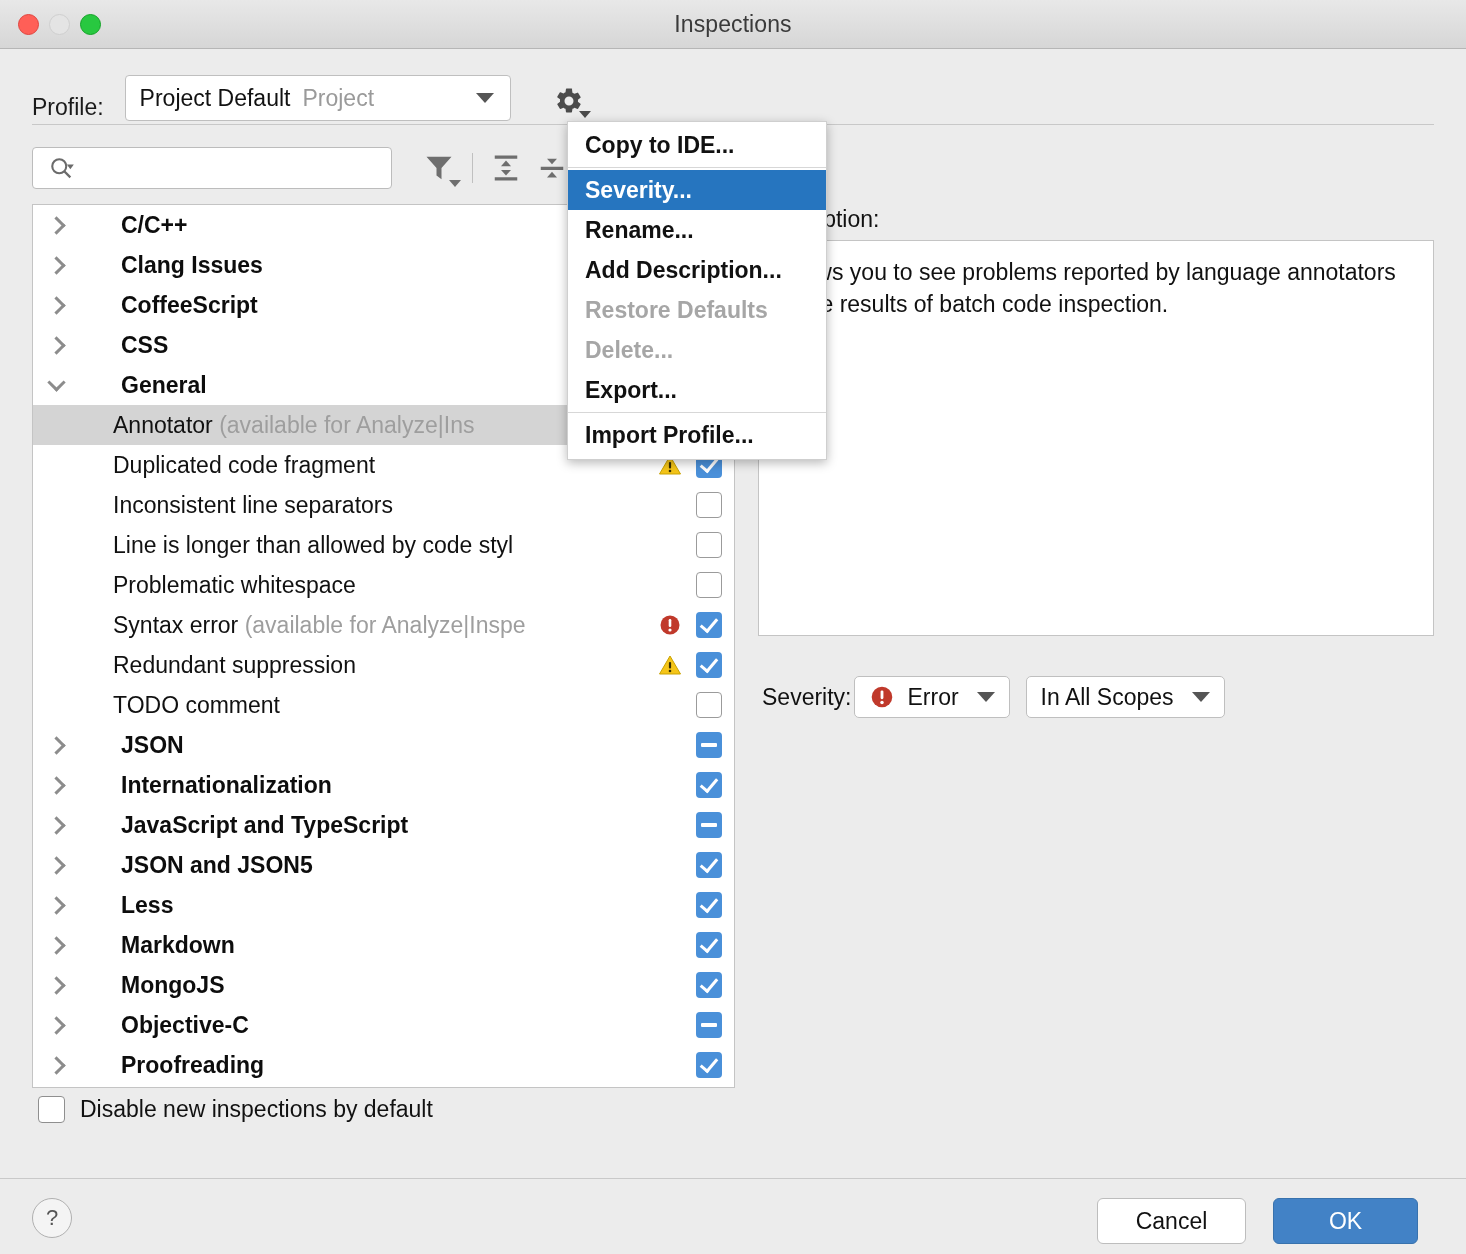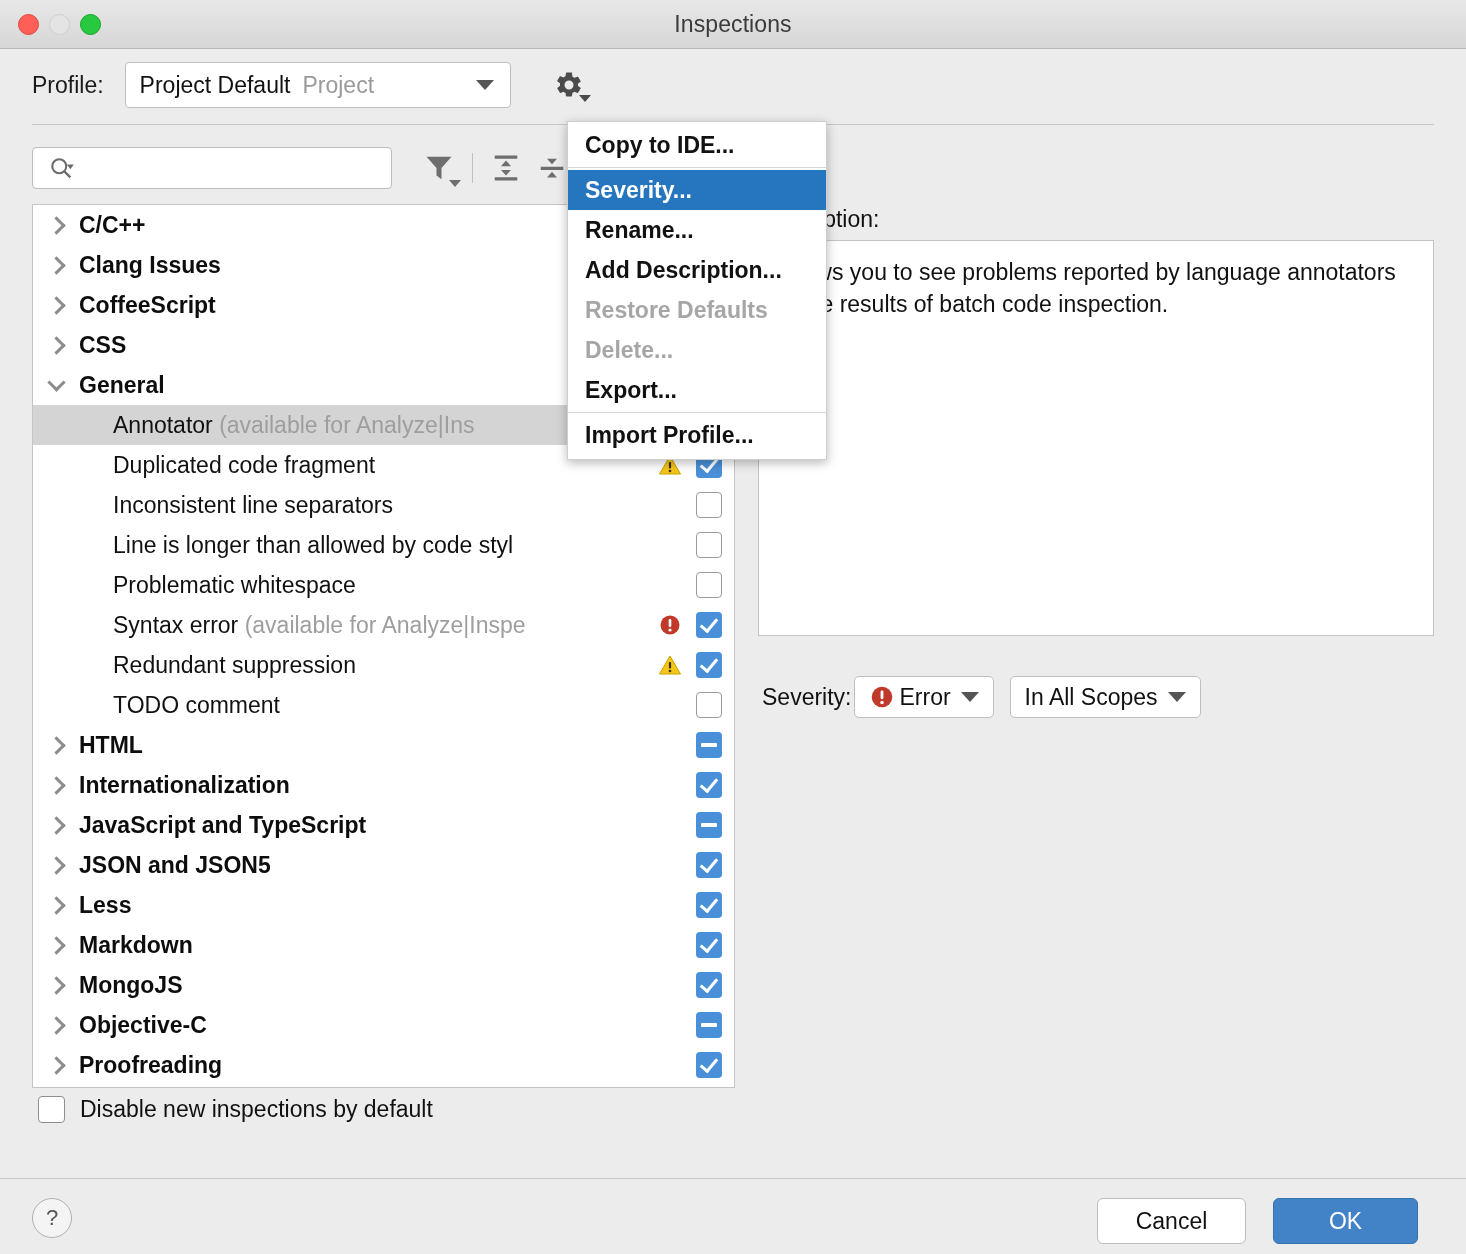--- a/index.html
+++ b/index.html
@@ -24,21 +24,21 @@
   .traffic { position:absolute; left:18px; top:14px; display:flex; gap:10px; }
   .dot { width:21px; height:21px; border-radius:50%; }
   .dot.red    { background:#ff5f57; border:1px solid #e0443e; }
   .dot.yellow { background:#e4e4e4; border:1px solid #cfcfcf; }
   .dot.green  { background:#28c840; border:1px solid #13a326; }
   .title-text { font-size:23px; color:#3a3a3a; font-weight:400; letter-spacing:0.1px; }
 
   
   .profile-row {
     position:absolute; left:0; top:49px; width:1222px; height:72px;
-    display:flex; align-items:center; padding-left:32px;
+    display:flex; align-items:flex-end; padding-left:32px;
   }
   .profile-label { font-size:23px; color:#1a1a1a; margin-right:21px; }
   .profile-combo {
     width:386px; height:46px; background:#fff;
     border:1px solid #bfbfbf; border-radius:4px;
     display:flex; align-items:center; padding:0 14px;
     position:relative;
   }
   .profile-combo .pc-name { font-size:23px; color:#111; }
   .profile-combo .pc-scope { font-size:23px; color:#9a9a9a; margin-left:12px; }
@@ -66,21 +66,21 @@
   }
   .tool-icons { display:flex; align-items:center; margin-left:24px; gap:0; }
   .tb-icon { width:46px; height:42px; display:flex; align-items:center; justify-content:center; position:relative; }
   .tb-divider { width:1px; height:30px; background:#c0c0c0; margin:0 10px; }
 
   
   .tree-panel {
     position:absolute; left:32px; top:204px; width:703px; height:884px;
     background:#fff; border:1px solid #c4c4c4; overflow:hidden;
   }
-  .tree-row { height:40px; display:flex; align-items:center; position:relative; }
+  .tree-row { height:40px; display:flex; align-items:center; position:relative;gap:42px; }
   .tree-row.selected { background:#d4d4d4; }
   .twisty { width:46px; display:flex; align-items:center; justify-content:center; flex:0 0 46px; }
   .tw-glyph { width:13px; height:13px; border-right:3px solid #8c8c8c; border-bottom:3px solid #8c8c8c; }
   .tw-glyph.closed { transform:rotate(-45deg); }
   .tw-glyph.open   { transform:rotate(45deg); position:relative; top:-3px; }
   .grp-label { font-size:23px; font-weight:bold; color:#0d0d0d; }
   .leaf-label { font-size:23px; color:#111; margin-left:80px; white-space:nowrap; }
   .leaf-label .dim { color:#9e9e9e; }
   .row-right { position:absolute; right:12px; top:0; height:40px; display:flex; align-items:center; gap:14px; }
 
@@ -110,21 +110,21 @@
   .desc-box {
     position:absolute; left:758px; top:240px; width:676px; height:396px;
     background:#fff; border:1px solid #c4c4c4; padding:16px 18px;
   }
   .desc-text { font-size:23px; color:#111; line-height:1.37; }
 
   .sev-row { position:absolute; left:762px; top:676px; display:flex; align-items:center; }
   .sev-label { font-size:23px; color:#111; margin-right:3px; }
   .sev-combo {
     height:42px; background:#fff; border:1px solid #bfbfbf; border-radius:5px;
-    display:flex; align-items:center; padding:0 14px; gap:4px;
+    display:flex; align-items:center; padding:0 14px; gap:12px;
   }
   .sev-combo .txt { font-size:23px; color:#111; }
   .combo-arrow { width:0;height:0;border-left:9px solid transparent;border-right:9px solid transparent;border-top:10px solid #555; margin-left:6px; }
   .scope-combo { margin-left:16px; }
 
   
   .footer-sep { position:absolute; left:0; top:1178px; width:1466px; height:1px; background:#c9c9c9; }
   .help-btn {
     position:absolute; left:32px; top:1198px; width:40px; height:40px; border-radius:50%;
     border:1px solid #b0b0b0; background:#f4f4f4; display:flex; align-items:center; justify-content:center;
@@ -337,21 +337,21 @@
         <div class="leaf-label">TODO comment</div>
         <div class="row-right">
           <div class="sev-ico"></div>
           <div class="cb off"></div>
         </div>
       </div>
       <div class="tree-row">
         <div class="twisty">
           <div class="tw-glyph closed"></div>
         </div>
-        <div class="grp-label">HTML</div>
+        <div class="grp-label">JSON</div>
         <div class="row-right">
           <div class="sev-ico"></div>
           <div class="cb part"></div>
         </div>
       </div>
       <div class="tree-row">
         <div class="twisty">
           <div class="tw-glyph closed"></div>
         </div>
         <div class="grp-label">Internationalization</div>

